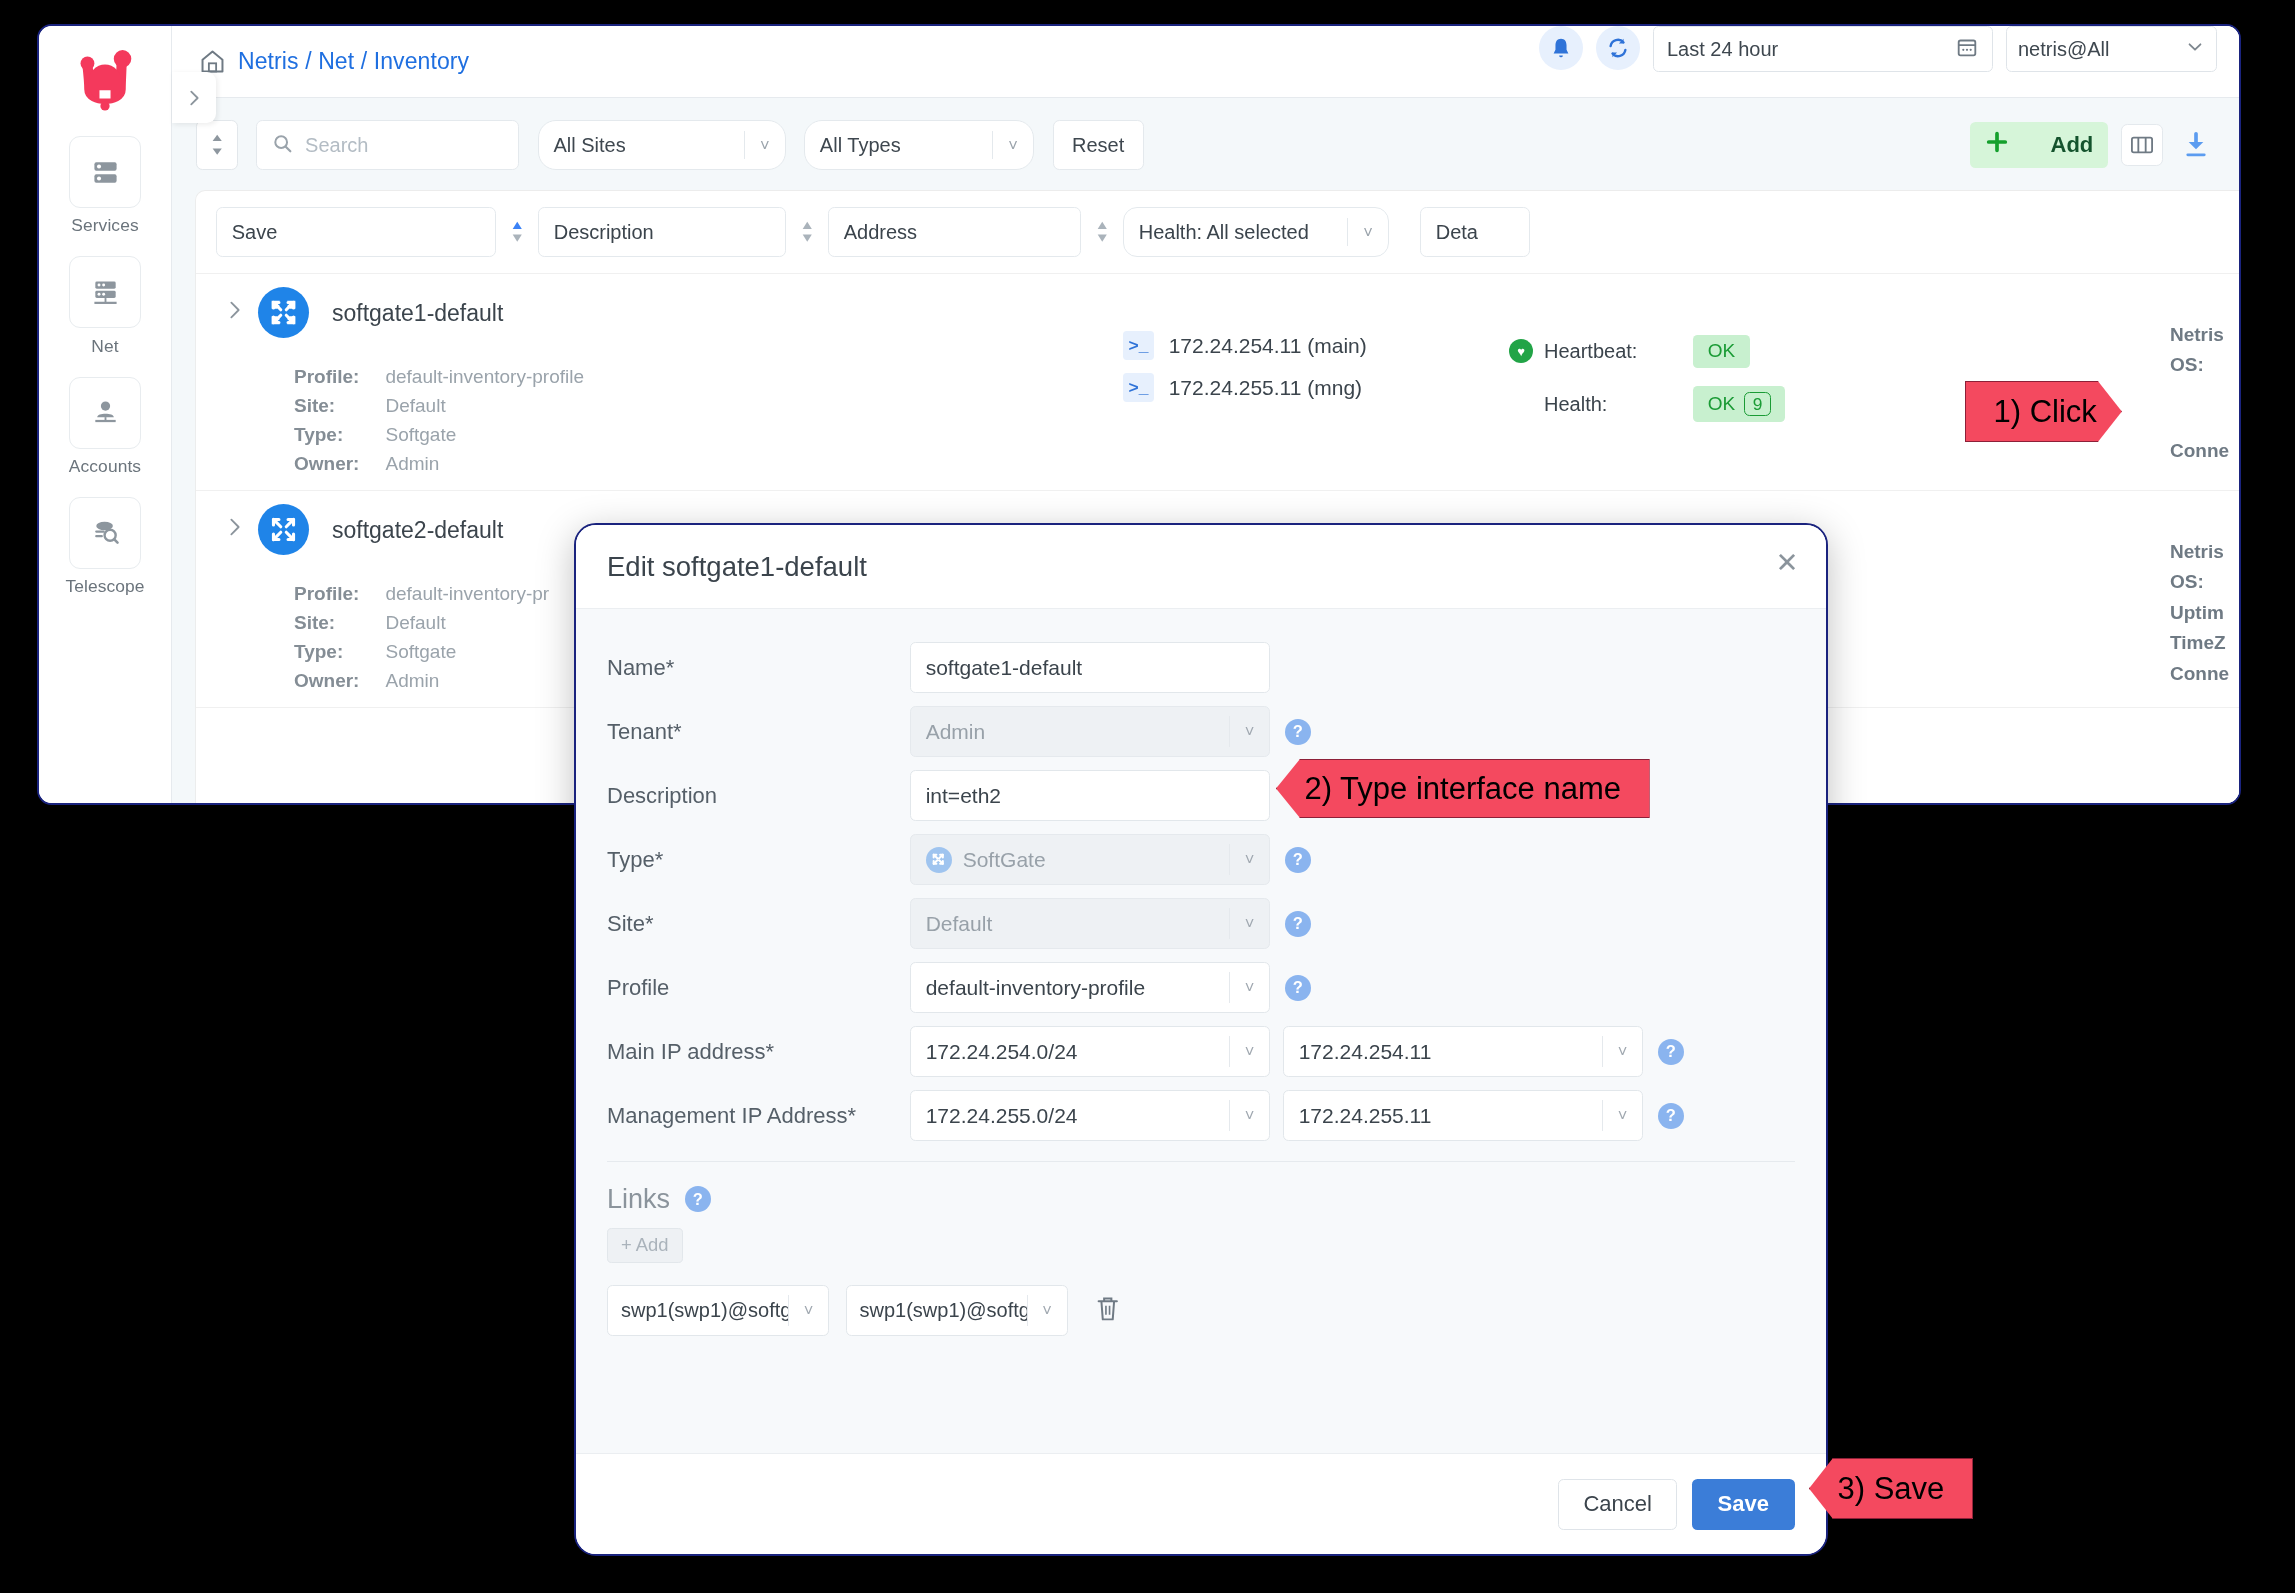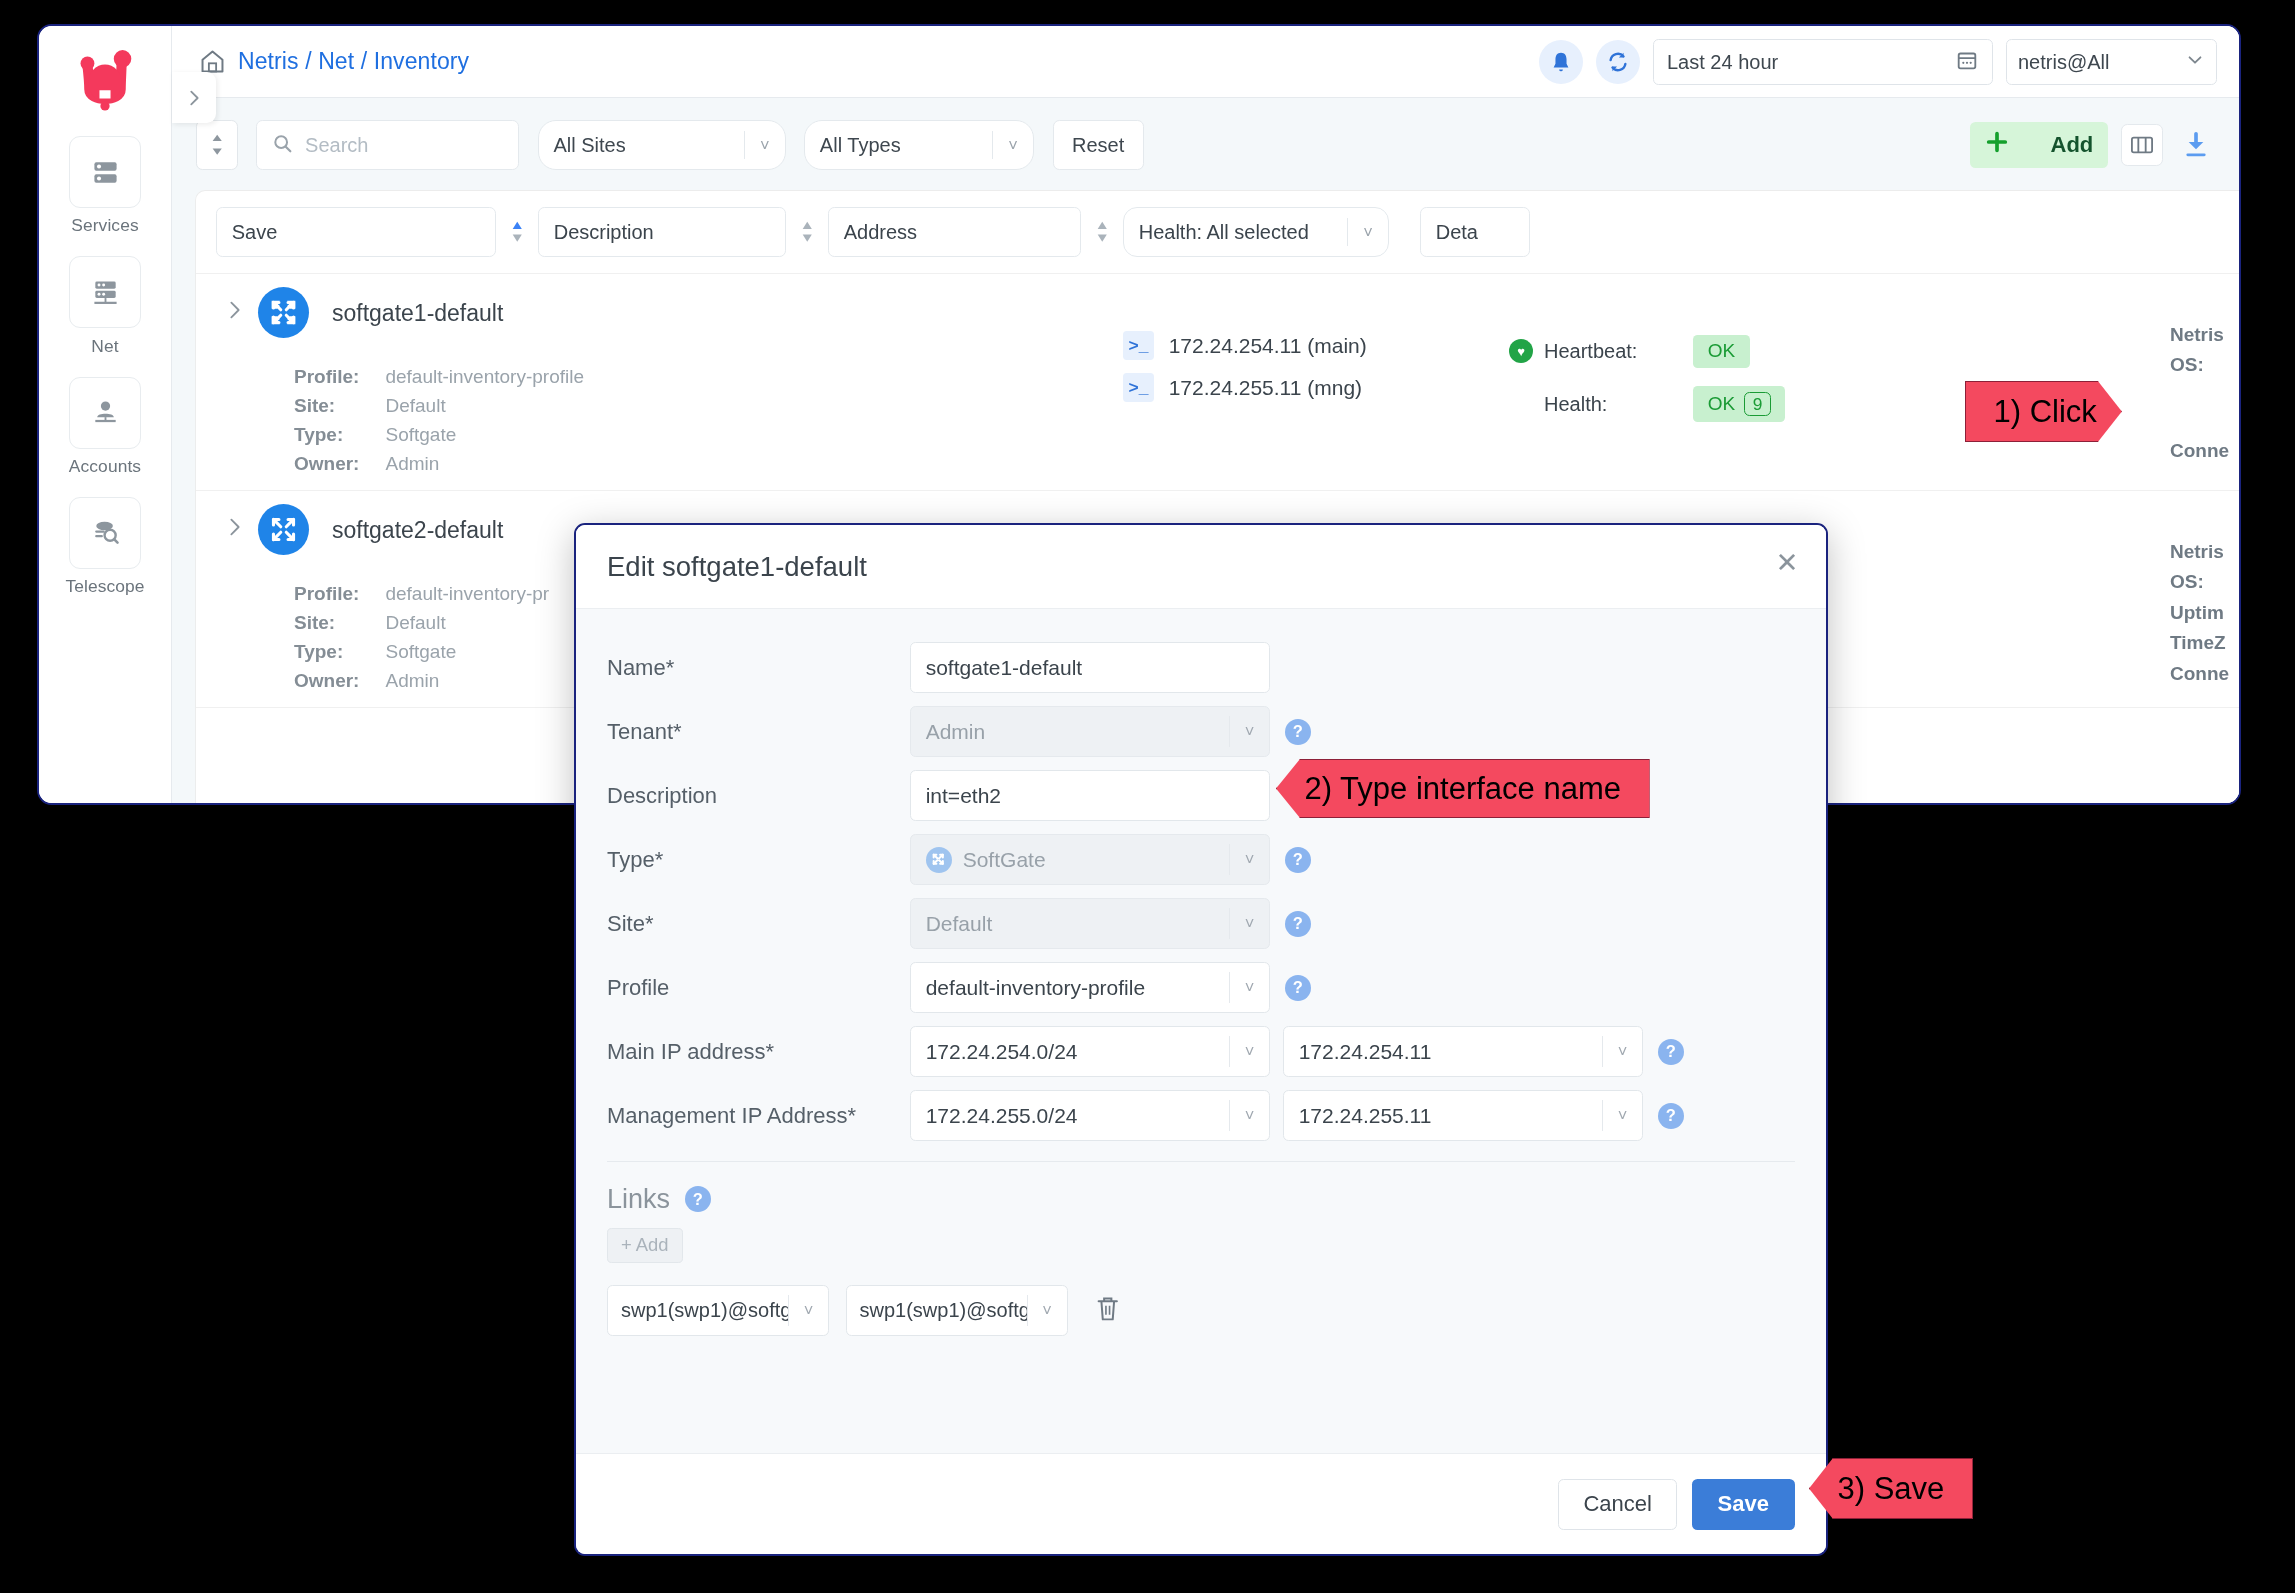--- a/index.html
+++ b/index.html
@@ -69,21 +69,21 @@
     height: 72px; background: #fff;
     border-bottom: 0.9px solid #e6eaee;
     display: flex; align-items: center;
     padding: 0 24px 0 26px;
     position: relative;
   }
   .home-icon { color: #6f7a84; margin-right: 11px; display:flex; }
   .breadcrumb { font-size: 23px; color: #1f6fe0; letter-spacing: 0.1px; }
   .topbar-right {
     position: absolute; right: 22px; top: 0; height: 72px;
-    display: flex; align-items: center; gap: 13px;
+    display: flex; gap: 13px;
   }
   .icon-circle {
     width: 44px; height: 44px; border-radius: 50%;
     background: #e7f0fd; display: flex; align-items: center; justify-content: center;
     color: #2f73d8;
   }
   .date-box {
     width: 340px; height: 46px; border: 0.9px solid #dfe4e9; border-radius: 5.5px;
     background: #fff; display: flex; align-items: center;
     padding: 0 13px; font-size: 20px; color: #3e474f;
@@ -226,21 +226,21 @@
     width: 110px; overflow: hidden; white-space: nowrap;
   }
 
   
   .modal {
     position: absolute;
     left: 574px; top: 523px;
     width: 1254px; height: 1033px;
     background: #f7f9fb;
     border: 2.8px solid #1a237e;
-    border-radius: 11px;
+    border-radius: 22px;
     z-index: 20;
     box-shadow: 0 9.2px 37px rgba(0,0,0,.25);
     overflow: hidden;
   }
   .modal-head {
     height: 84px; background: #fff; display: flex; align-items: center;
     padding: 0 31px; border-bottom: 0.9px solid #ebeef1; position: relative;
   }
   .modal-title { font-size: 27.5px; color: #3b444c; }
   .modal-close {

